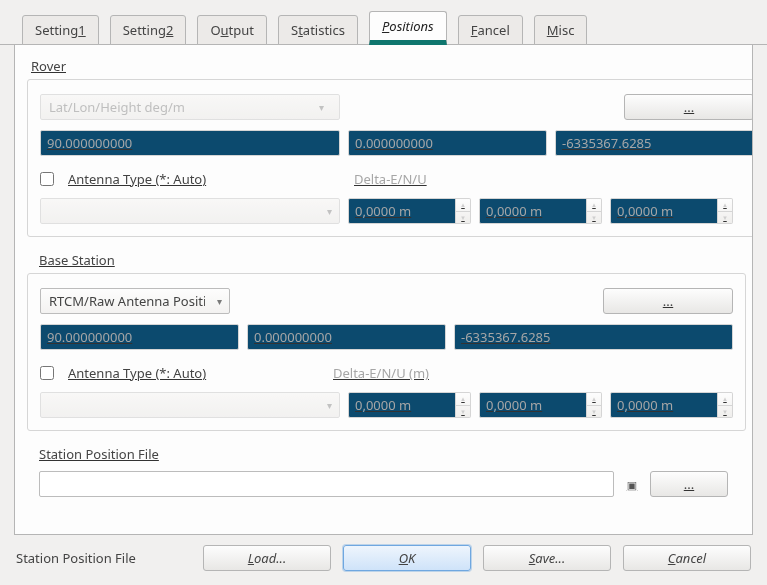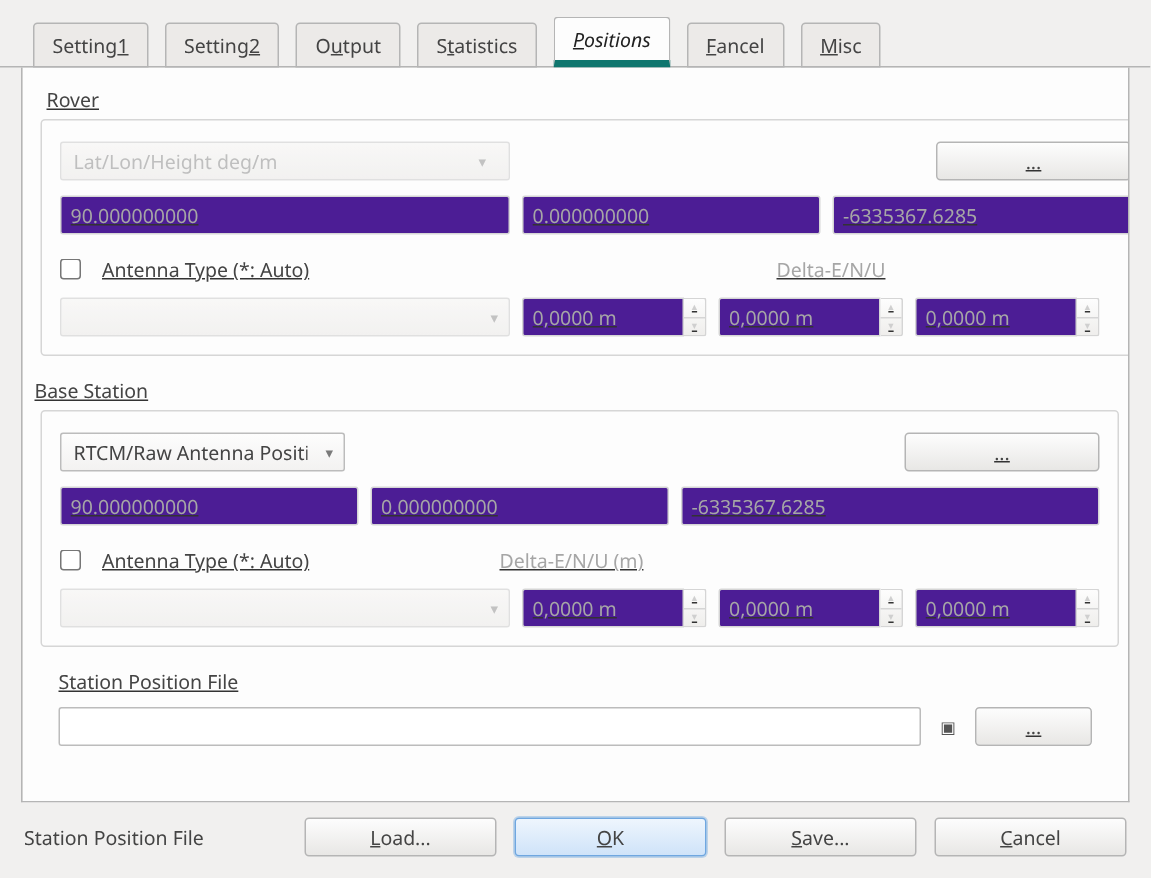--- a/index.html
+++ b/index.html
@@ -123,21 +123,21 @@
   input.text {
     height: 26px;
     border: 1px solid #bcbcbc;
     border-radius: 2px;
     background: #ffffff;
     padding: 0 6px;
     color: #333;
     font: inherit;
   }
   input.text:disabled {
-    background: #4c1d95;
+    background: #0c4a6e;
     color: #a6a6a6;
     border-color: #d5d5d5;
   }
   input.text::placeholder { color: #a6a6a6; }
 
   .spin-wrap {
     display: inline-flex;
     align-items: stretch;
     height: 26px;
   }
@@ -199,21 +199,21 @@
   }
 
   .footer {
     display: flex;
     align-items: center;
     gap: 12px;
     padding: 10px 16px 14px 16px;
     background: #f1f0ef;
   }
   .footer .label { color:#444; margin-right:auto; }
-  .footer .btn { width: 128px; }
+  .footer .btn { width: 128px; font-style: italic; }
   .btn .mn { text-decoration: underline; }
 
   .icon-btn {
     height: 20px;
     width: 20px;
     display: inline-flex;
     align-items: center;
     justify-content: center;
     font-size: 11px;
     color: #555;
@@ -266,21 +266,21 @@
         <input class="text" style="flex: 0 0 300px;" disabled="" value="90.000000000">
         <input class="text" style="flex: 0 0 134px;" disabled="" value="0.000000000">
         <input class="text" style="flex: 1 1 0%;" disabled="" value="-6335367.6285">
       </div>
       <div class="row" style="margin-top:14px;">
         <label class="checkbox">
           <input type="checkbox" style="">
           <span>Antenna Type (*: Auto)</span>
         </label>
         <span style="flex:1"></span>
-        <span class="static-label" style="width:400px;text-align:center;">Delta-E/N/U</span>
+        <span class="static-label" style="width:400px;">Delta-E/N/U</span>
       </div>
       <div class="row">
         <span class="combo-wrap disabled" style="width:300px;">
           <select class="combo" style="width:300px;" disabled="">
             <option></option>
           </select>
         </span>
         <span class="spin-wrap">
           <input class="text" disabled="" value="0,0000 m" style="">
           <span class="spinbtns disabled">
@@ -298,21 +298,21 @@
         <span class="spin-wrap">
           <input class="text" disabled="" value="0,0000 m" style="">
           <span class="spinbtns disabled">
               <span>▴</span>
               <span>▾</span>
             </span>
         </span>
       </div>
     </fieldset>
 
-    <div class="section-label" style="margin-left:4px;">Base Station</div>
+    <div class="section-label" style="margin-left:20px;">Base Station</div>
     <fieldset class="group">
       <div class="row">
         <span class="combo-wrap" style="width:190px;">
           <select class="combo" style="width:190px;">
             <option>RTCM/Raw Antenna Position</option>
           </select>
         </span>
         <span style="flex:1"></span>
         <button class="btn" style="width:130px;">...</button>
       </div>

